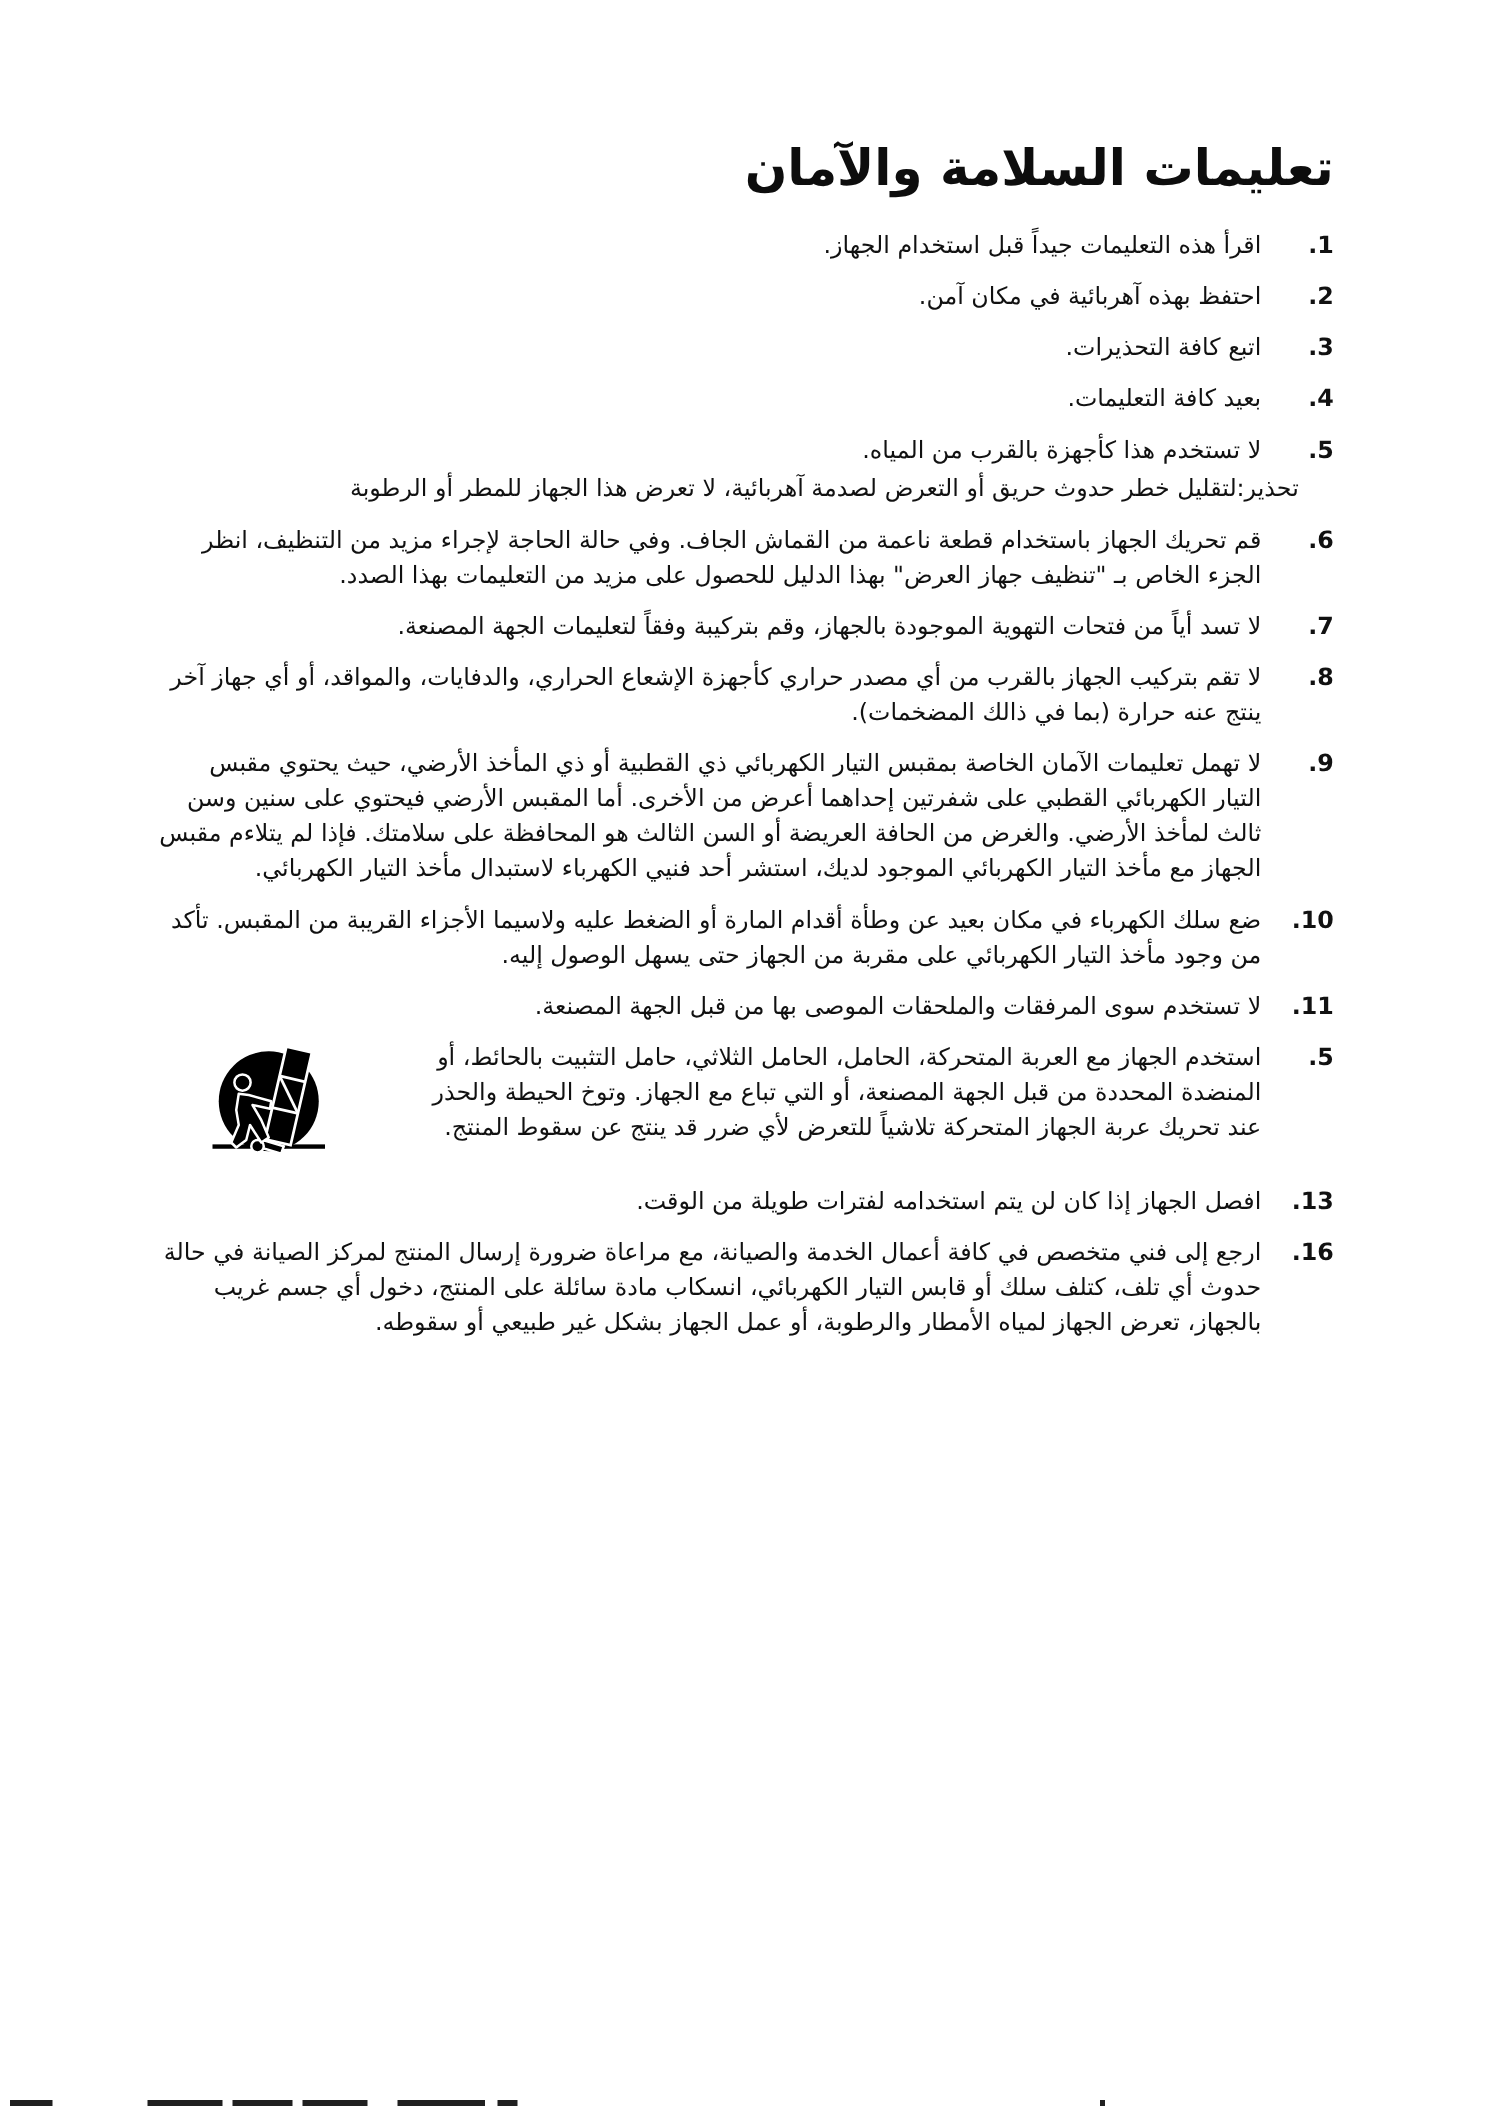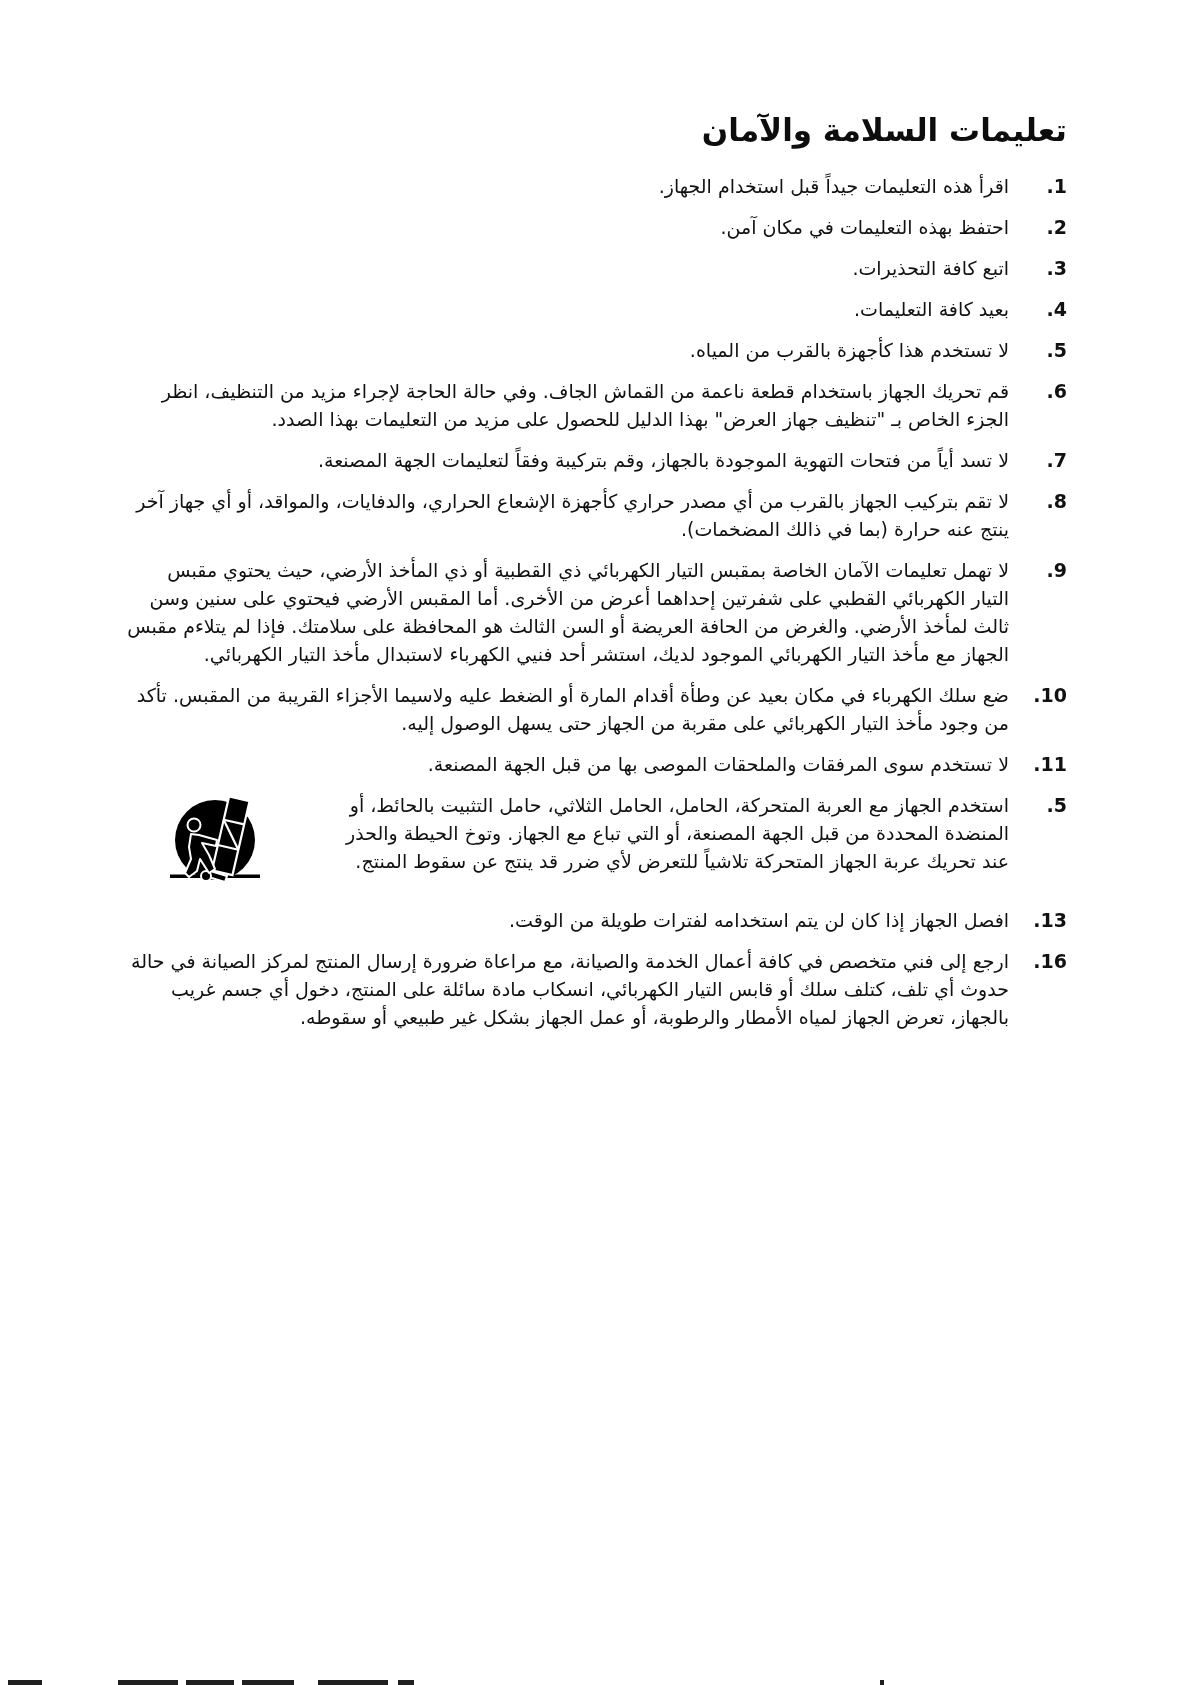--- a/index.html
+++ b/index.html
@@ -16,21 +16,21 @@
     overflow: hidden;
   }
   .page {
     position: absolute;
     inset: 0;
   }
   .content {
     margin: 0 125px 0 127px; 
   }
   h1.doc-title {
-    font-size: 31px;
+    font-size: 40px;
     font-weight: bold;
     text-align: right;
     margin: 112px 0 24px 0;
     color: #0d0d0d;
   }
   ol.instruction-list {
     list-style: none;
     margin: 0;
     padding: 0;
   }
@@ -97,21 +97,21 @@
         <li class="item">
     <span class="num">1.</span>
     <span class="body">
       <span class="txt">اقرأ هذه التعليمات جيداً قبل استخدام الجهاز.</span>
       
     </span>
   </li>
         <li class="item">
     <span class="num">2.</span>
     <span class="body">
-      <span class="txt">احتفظ بهذه التعليمات في مكان آمن.</span>
+      <span class="txt">احتفظ بهذه آهربائية في مكان آمن.</span>
       
     </span>
   </li>
         <li class="item">
     <span class="num">3.</span>
     <span class="body">
       <span class="txt">اتبع كافة التحذيرات.</span>
       
     </span>
   </li>
@@ -119,20 +119,21 @@
     <span class="num">4.</span>
     <span class="body">
       <span class="txt">بعيد كافة التعليمات.</span>
       
     </span>
   </li>
         <li class="item">
     <span class="num">5.</span>
     <span class="body">
       <span class="txt">لا تستخدم هذا كأجهزة بالقرب من المياه.</span>
+      <span class="note">تحذير:لتقليل خطر حدوث حريق أو التعرض لصدمة آهربائية، لا تعرض هذا الجهاز للمطر أو الرطوبة</span>
     </span>
   </li>
         <li class="item">
     <span class="num">6.</span>
     <span class="body">
       <span class="txt">قم تحريك الجهاز باستخدام قطعة ناعمة من القماش الجاف. وفي حالة الحاجة لإجراء مزيد من التنظيف، انظر الجزء الخاص بـ "تنظيف جهاز العرض" بهذا الدليل للحصول على مزيد من التعليمات بهذا الصدد.</span>
       
     </span>
   </li>
         <li class="item">

